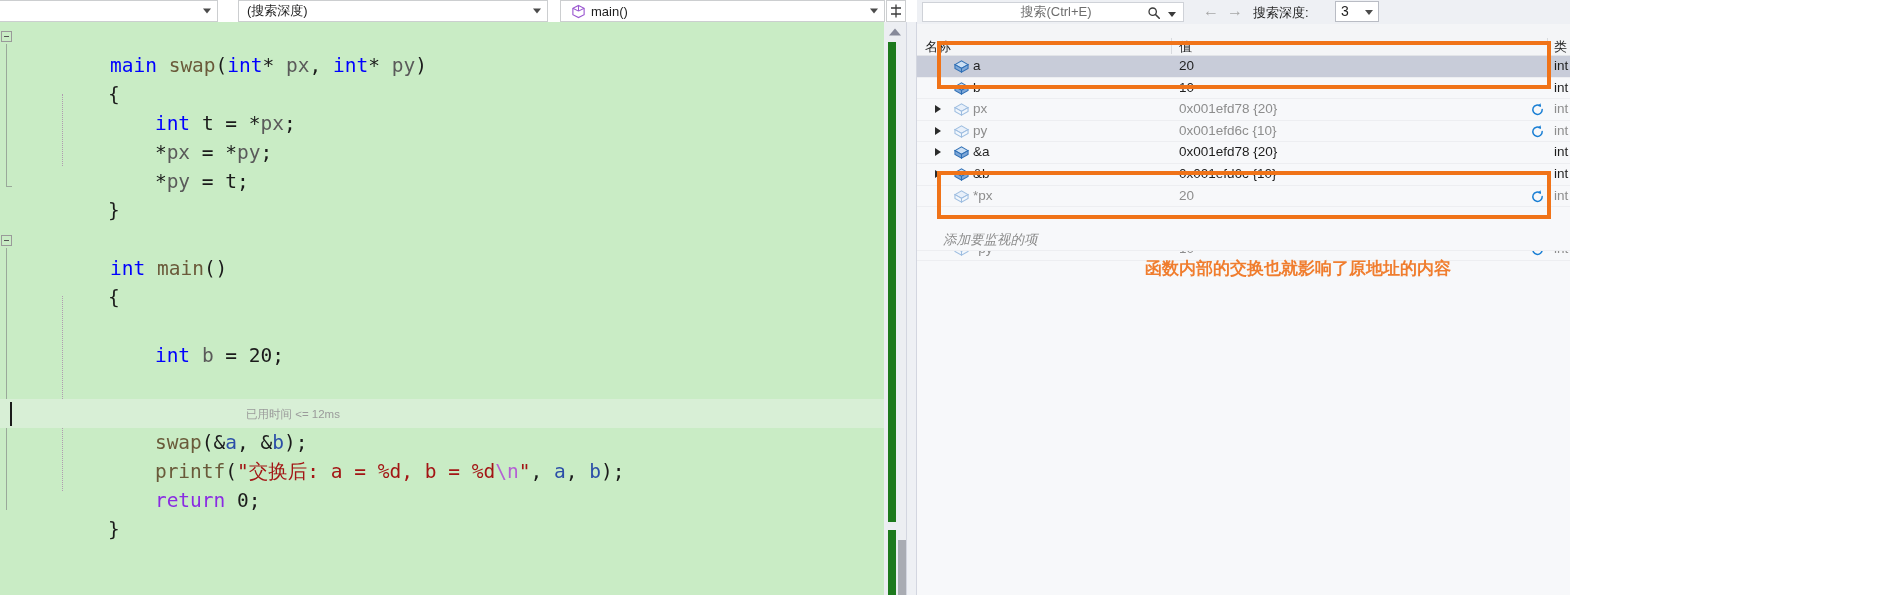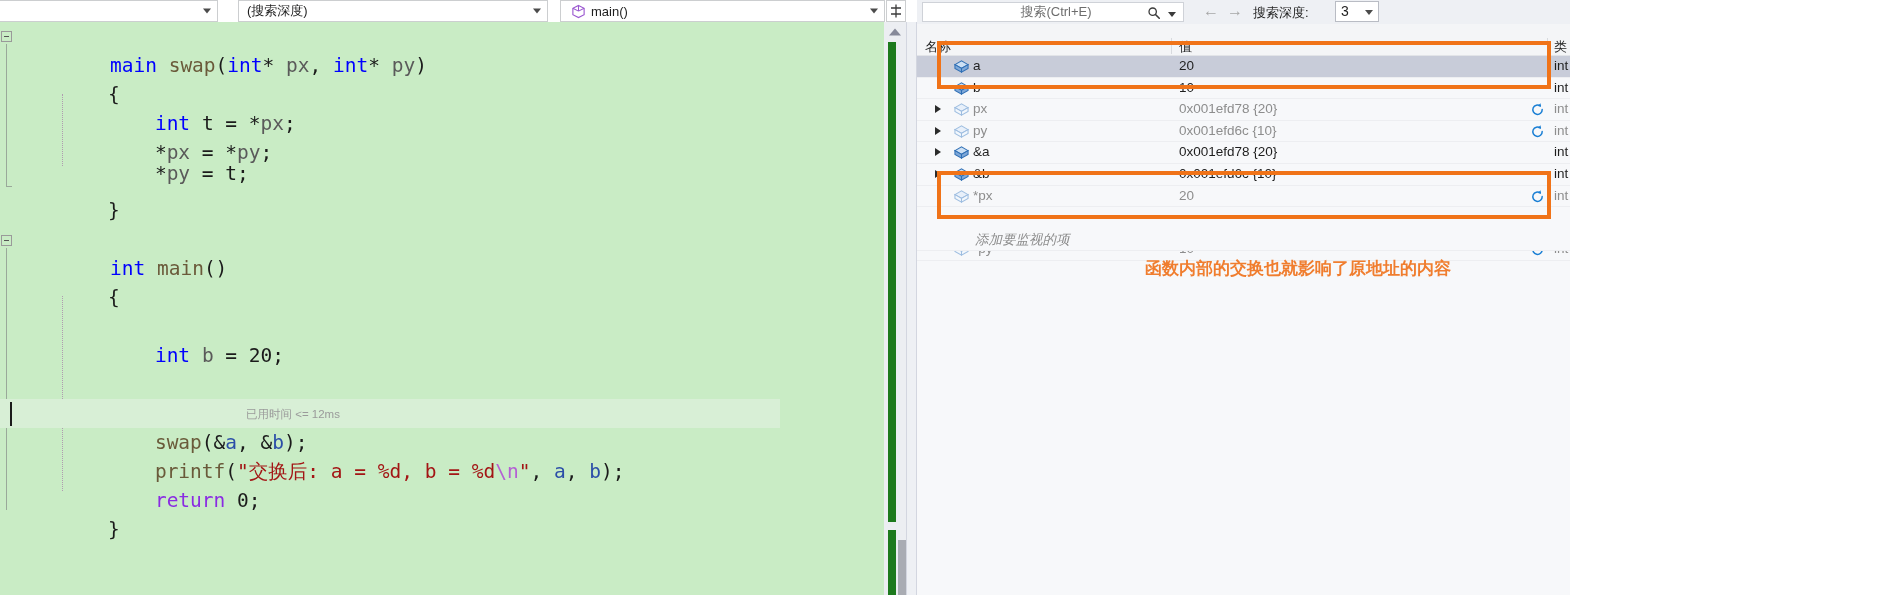--- a/index.html
+++ b/index.html
@@ -84,21 +84,21 @@
   .expander{position:absolute;left:18px;top:6px;width:0;height:0;border-top:4.5px solid transparent;border-bottom:4.5px solid transparent;border-left:6px solid #2b2b2b;}
   .cube{position:absolute;left:36px;top:3px;width:17px;height:15px;}
   .rname{position:absolute;left:56px;top:2px;font-size:13.5px;color:#1e1e1e;}
   .rname.dim{color:#8d8d8d;}
   .rval{position:absolute;left:262px;top:2px;font-size:13.5px;color:#1e1e1e;}
   .rval.dim{color:#8d8d8d;}
   .refresh{position:absolute;left:613px;top:3px;width:15px;height:15px;}
   .rtype{position:absolute;left:637px;top:2px;font-size:13.5px;color:#1e1e1e;}
   .rtype.dim{color:#8d8d8d;}
   .addrow{position:absolute;left:0;width:653px;height:21.6px;background:#f7f8fa;border-bottom:1px solid #edeef1;box-sizing:border-box;}
-  .addrow span{position:absolute;left:26px;top:2px;font-size:13.5px;color:#8d8d8d;font-style:italic;margin-left:32px;}
+  .addrow span{position:absolute;left:26px;top:2px;font-size:13.5px;color:#8d8d8d;font-style:italic;}
 
   .hl-box{position:absolute;border:4px solid #f07318;box-sizing:border-box;pointer-events:none;}
   .annotation{position:absolute;left:228px;top:257px;font-size:17px;font-weight:bold;color:#f07d2e;white-space:nowrap;
               font-family:"DejaVu Sans","Liberation Sans",sans-serif;}
 </style>
 </head>
 <body>
 
 <div class="root">
 
@@ -152,21 +152,21 @@
       </div>
       
       <div class="line" style="top:58px;position:absolute;left:0;width:884px;">
         <span class="plain">    </span><span class="kw">int</span><span class="plain"> </span><span class="plain">t</span><span class="plain"> = *</span><span class="id">px</span><span class="plain">;</span>
       </div>
       
       <div class="line" style="top:87px;position:absolute;left:0;width:884px;">
         <span class="plain">    *</span><span class="id">px</span><span class="plain"> = *</span><span class="id">py</span><span class="plain">;</span>
       </div>
       
-      <div class="line" style="top:108px;position:absolute;left:0;width:728px;">
+      <div class="line" style="top:116px;position:absolute;left:0;width:728px;">
         <span class="plain">    *</span><span class="id">py</span><span class="plain"> = </span><span class="plain">t</span><span class="plain">;</span>
       </div>
       
       <div class="line" style="top:145px;position:absolute;left:0;width:884px;">
         <span class="plain">}</span>
       </div>
       
       <div class="line" style="top:174px;position:absolute;left:0;width:884px;"></div>
       
       <div class="line" style="top:203px;position:absolute;left:0;width:724px;">
@@ -181,21 +181,21 @@
       <div class="line" style="top:290px;position:absolute;left:0;width:964px;">
         <span class="plain">    </span><span class="kw">int</span><span class="plain"> </span><span class="id">b</span><span class="plain"> = </span><span class="num">20</span><span class="plain">;</span>
       </div>
       
       <div class="line" style="top:319px;position:absolute;left:0;width:884px;"></div>
       
       <div class="line" style="top:348px;position:absolute;left:0;width:884px;">
         <span class="plain">    </span><span class="fn">printf</span><span class="plain">(</span><span class="str">"</span><span class="str">交换前: a = %d, b = %d</span><span class="esc">\n</span><span class="str">"</span><span class="plain">, </span><span class="var">a</span><span class="plain">, </span><span class="var">b</span><span class="plain">);</span>
       </div>
       
-      <div class="line current" style="top:377px;position:absolute;left:0;width:780px;">
+      <div class="line current" style="top:377px;position:absolute;left:0;width:884px;">
         <span class="plain">    </span><span class="fn">swap</span><span class="plain">(&amp;</span><span class="var">a</span><span class="plain">, &amp;</span><span class="var">b</span><span class="plain">);</span>
       </div>
       
       <div class="line" style="top:406px;position:absolute;left:0;width:884px;">
         <span class="plain">    </span><span class="fn">printf</span><span class="plain">(</span><span class="str">"</span><span class="str">交换后: a = %d, b = %d</span><span class="esc">\n</span><span class="str">"</span><span class="plain">, </span><span class="var">a</span><span class="plain">, </span><span class="var">b</span><span class="plain">);</span>
       </div>
       
       <div class="line" style="top:435px;position:absolute;left:0;width:884px;">
         <span class="plain">    </span><span class="ctl">return</span><span class="plain"> </span><span class="num">0</span><span class="plain">;</span>
       </div>

